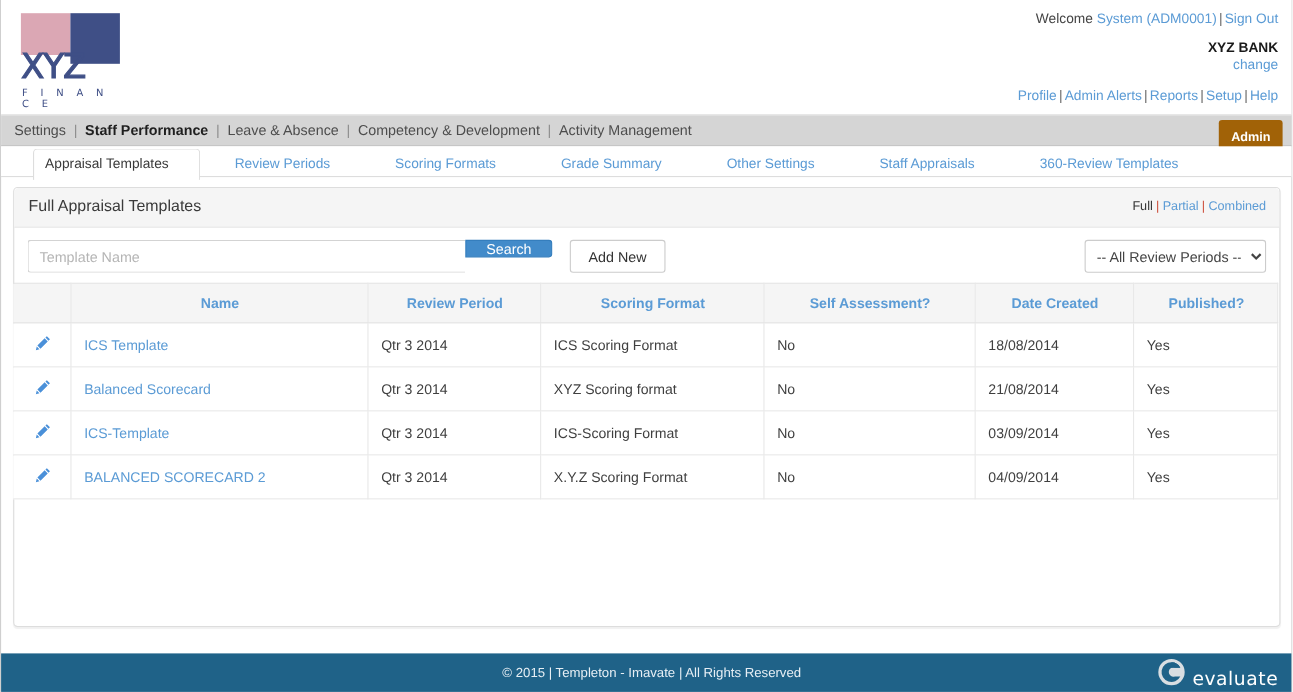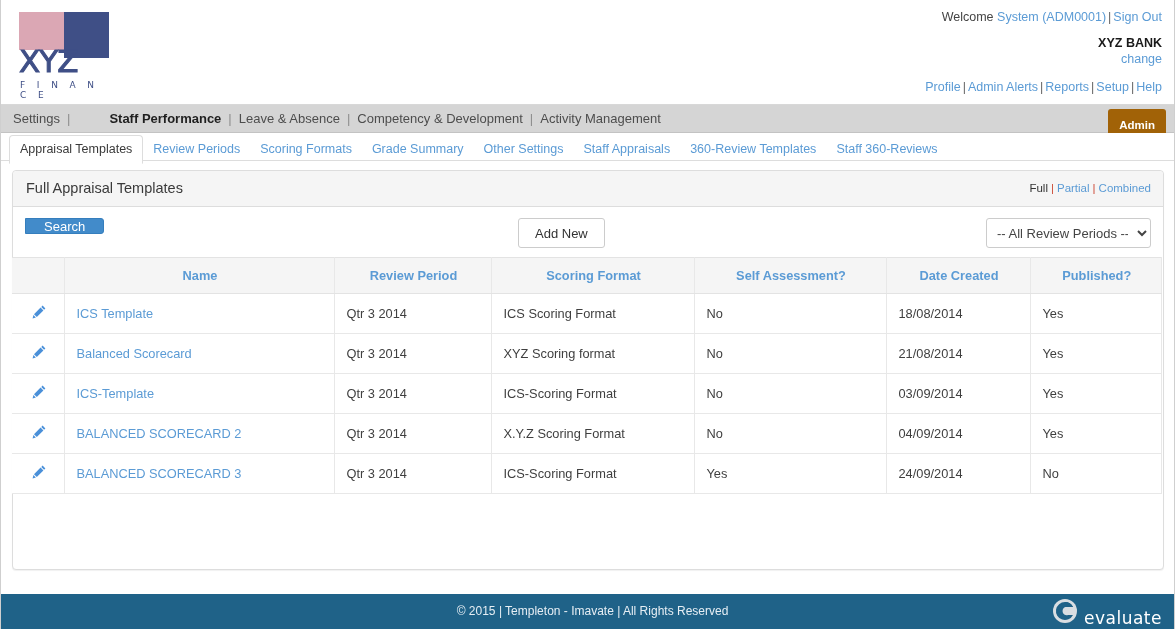--- a/index.html
+++ b/index.html
@@ -78,21 +78,21 @@
     background: #d5d5d5;
     border-bottom: 1px solid #c3c3c3;
     position: relative;
     padding-left: 12px;
     line-height: 28px;
     white-space: nowrap;
   }
   .mainnav a {
     color: #4d4d4d; text-decoration: none; font-size: 13px;
   }
-  .mainnav a.active { font-weight: bold; color: #1f1f1f; margin-left: 32px; }
+  .mainnav a.active { font-weight: bold; color: #1f1f1f; }
   .mainnav .nsep { color: #8d8d8d; padding: 0 7px; }
   .admin-badge {
     position: absolute; right: 8px; top: 4px;
     background: #a16207; color: #ffffff;
     font-size: 11.5px; font-weight: bold;
     padding: 2px 11px 3px 11px;
     border-radius: 3px;
   }
 
   
@@ -101,23 +101,24 @@
     position: relative;
     background: #ffffff;
     padding-left: 8px;
     border-bottom: 1px solid #dddddd;
   }
   .tab {
     display: inline-block;
     font-size: 12.5px;
     color: #5b9bd5;
     text-decoration: none;
-    padding: 6px 10px 7px 10px;
+    padding: 6px 28px 7px 10px;
     position: relative;
     top: 2px;
+    margin-left: 21px;
   }
   .tab.active {
     color: #3a3a3a;
     background: #ffffff;
     border: 1px solid #dddddd;
     border-bottom: 1px solid #ffffff;
     border-radius: 4px 4px 0 0;
     z-index: 3;
   }
 
@@ -300,20 +301,21 @@
 
     <div class="panel-head">
       <div class="panel-title">Full Appraisal Templates</div>
       <div class="panel-filters">
         <span class="cur">Full</span><span class="fsep">|</span><a href="#">Partial</a><span class="fsep">|</span><a href="#">Combined</a>
       </div>
     </div>
 
     <div class="toolbar">
       <div class="search-group">
+        <input class="search-input" type="text" placeholder="Template Name" style="">
         <button class="btn-search">Search</button>
       </div>
       <button class="btn-addnew">Add New</button>
       <select class="period-select">
         <option>-- All Review Periods --</option>
       </select>
     </div>
 
     <table class="grid">
       <thead>
@@ -386,35 +388,20 @@
             </span>
           </td>
           <td><a class="rowlink" href="#">BALANCED SCORECARD 2</a></td>
           <td>Qtr 3 2014</td>
           <td>X.Y.Z Scoring Format</td>
           <td>No</td>
           <td>04/09/2014</td>
           <td>Yes</td>
         </tr>
 
-        <tr>
-          <td class="c-edit">
-            <span class="pencil">
-              <svg width="16" height="16" viewBox="0 0 16 16">
-                  <path d="M11.6 1.6l2.8 2.8-1.3 1.3-2.8-2.8zM9.6 3.6l2.8 2.8-6.6 6.6-2.8-2.8zM2.4 11.1l2.5 2.5-3.3.8z" fill="#4a90d9"></path>
-                </svg>
-            </span>
-          </td>
-          <td><a class="rowlink" href="#">BALANCED SCORECARD 3</a></td>
-          <td>Qtr 3 2014</td>
-          <td>ICS-Scoring Format</td>
-          <td>Yes</td>
-          <td>24/09/2014</td>
-          <td>No</td>
-        </tr>
 
       </tbody>
     </table>
   </div>
 
   <div class="footer">
     <span>© 2015 | Templeton - Imavate | All Rights Reserved</span>
     <span class="eval-logo">
       <span>
         <svg width="26" height="26" viewBox="0 0 26 26">

